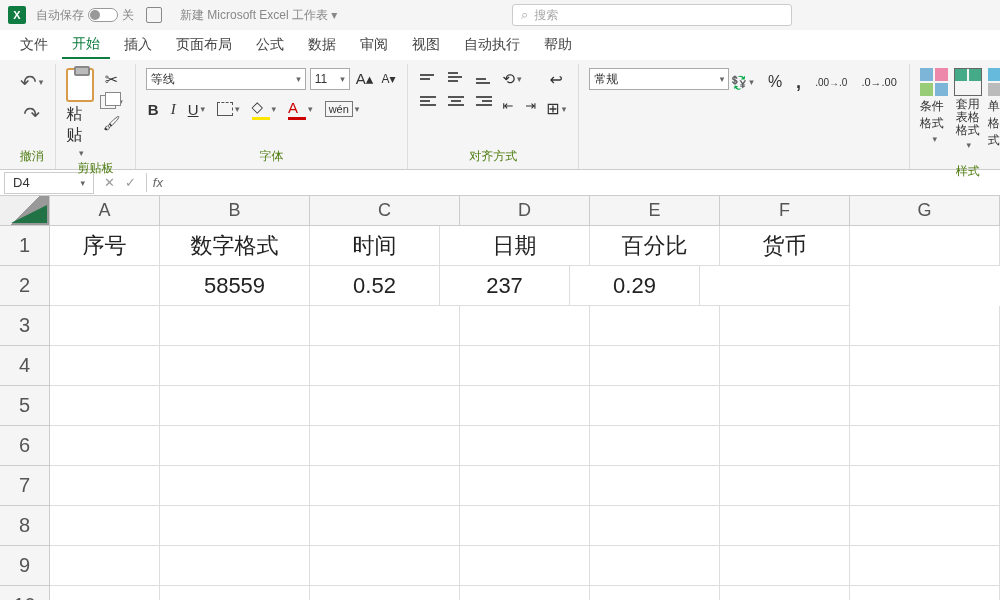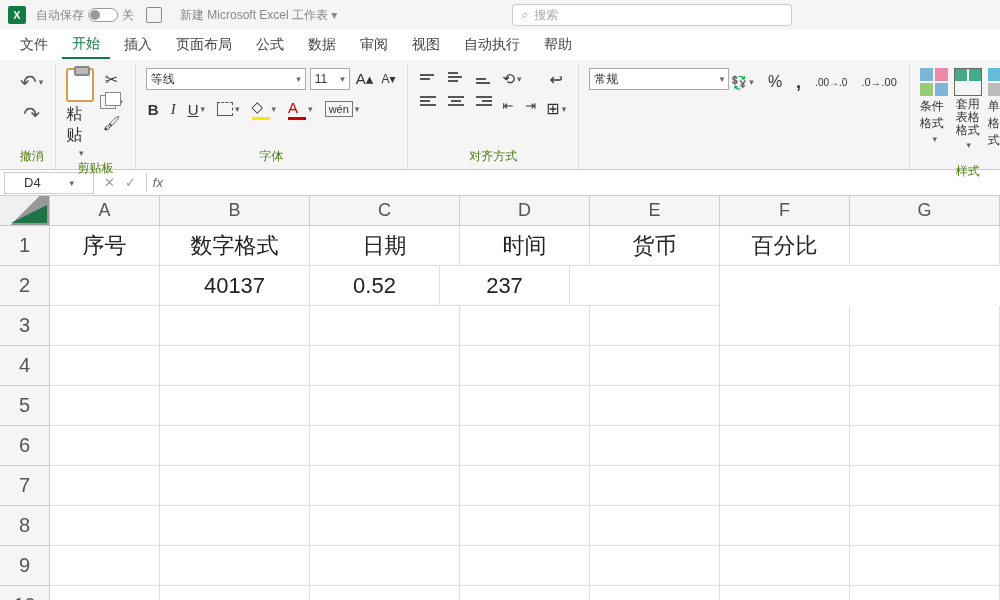--- a/index.html
+++ b/index.html
@@ -61,21 +61,21 @@
 .l1 { width: 14px; } .l2 { width: 10px; } .l3 { width: 16px; }
 
 .num-row1 { width: 140px; height: 22px; border: 1px solid #aaa; background: #fff; font-size: 12px; padding: 0 4px; display:flex; align-items:center; justify-content:space-between; margin-bottom: 6px; }
 .num-row2 { display: flex; gap: 10px; align-items: center; }
 
 .styles-btn { display: flex; flex-direction: column; align-items: center; gap: 2px; font-size: 12px; cursor:pointer; }
 .style-grid { width: 28px; height: 28px; display: grid; grid-template-columns: 1fr 1fr; grid-template-rows: 1fr 1fr; gap: 2px; }
 .sg { background: #7db5d8; } .sg2 { background:#e8a; } .sg3{ background:#9c7; }
 
 .formula-bar { height: 26px; display: flex; align-items: center; border-bottom: 1px solid #ccc; background:#fff; }
-.namebox { width: 90px; height: 22px; border: 1px solid #ccc; padding: 0 19px; font-size: 13px; display:flex; align-items:center; justify-content:space-between; margin-left:4px; }
+.namebox { width: 90px; height: 22px; border: 1px solid #ccc; padding: 0 8px; font-size: 13px; display:flex; align-items:center; justify-content:space-between; margin-left:4px; }
 .fb-btns { display:flex; gap:6px; padding:0 8px; color:#999; border-right:1px solid #ccc; font-size:13px; }
 .fx { font-style: italic; font-size: 13px; color:#666; padding:0 6px; }
 .formula-input { flex:1; height:22px; border:none; padding:0 4px; }
 
 .sheet { display: flex; position: relative; }
 .corner { width: 50px; height: 30px; background: linear-gradient(135deg, #f0f0f0 50%, #999 50.5%, #999 100%); border-right:1px solid #ccc; border-bottom:1px solid #ccc; clip-path: polygon(0 0, 100% 0, 100% 100%, 0 100%); position:relative; }
 .corner::after{ content:""; position:absolute; right:2px; bottom:2px; width:0; height:0; border-style:solid; border-width:0 0 18px 36px; border-color: transparent transparent #217346 transparent; }
 .colheads { display: flex; }
 .colhead { height: 30px; border-right:1px solid #ccc; border-bottom:1px solid #ccc; display:flex; align-items:center; justify-content:center; font-size:18px; color:#555; background:#f5f5f5; }
 .rowheads { display:flex; flex-direction:column; }
@@ -389,31 +389,32 @@
         <div class="rowhead">6</div>
         <div class="rowhead">7</div>
         <div class="rowhead">8</div>
         <div class="rowhead">9</div>
         <div class="rowhead">10</div>
       </div>
     <div class="cells" id="cells">
         <div class="cellrow">
           <div class="cell cw-A">序号</div>
           <div class="cell cw-B">数字格式</div>
+          <div class="cell cw-D">时间</div>
           <div class="cell cw-C">日期</div>
-          <div class="cell cw-D">时间</div>
+          <div class="cell cw-F">百分比</div>
           <div class="cell cw-E">货币</div>
-          <div class="cell cw-F">百分比</div>
-          <div class="cell cw-G"></div>
-        </div>
-        <div class="cellrow">
-          <div class="cell cw-A"></div>
-          <div class="cell cw-C">40137</div>
+          <div class="cell cw-G"></div>
+        </div>
+        <div class="cellrow">
+          <div class="cell cw-A"></div>
+          <div class="cell cw-C">58559</div>
           <div class="cell cw-D">0.52</div>
           <div class="cell cw-E">237</div>
+          <div class="cell cw-F">0.29</div>
           <div class="cell cw-G"></div>
         </div>
         <div class="cellrow">
           <div class="cell cw-A"></div>
           <div class="cell cw-B"></div>
           <div class="cell cw-C"></div>
           <div class="cell cw-D"></div>
           <div class="cell cw-E"></div>
           <div class="cell cw-F"></div>
           <div class="cell cw-G"></div>

